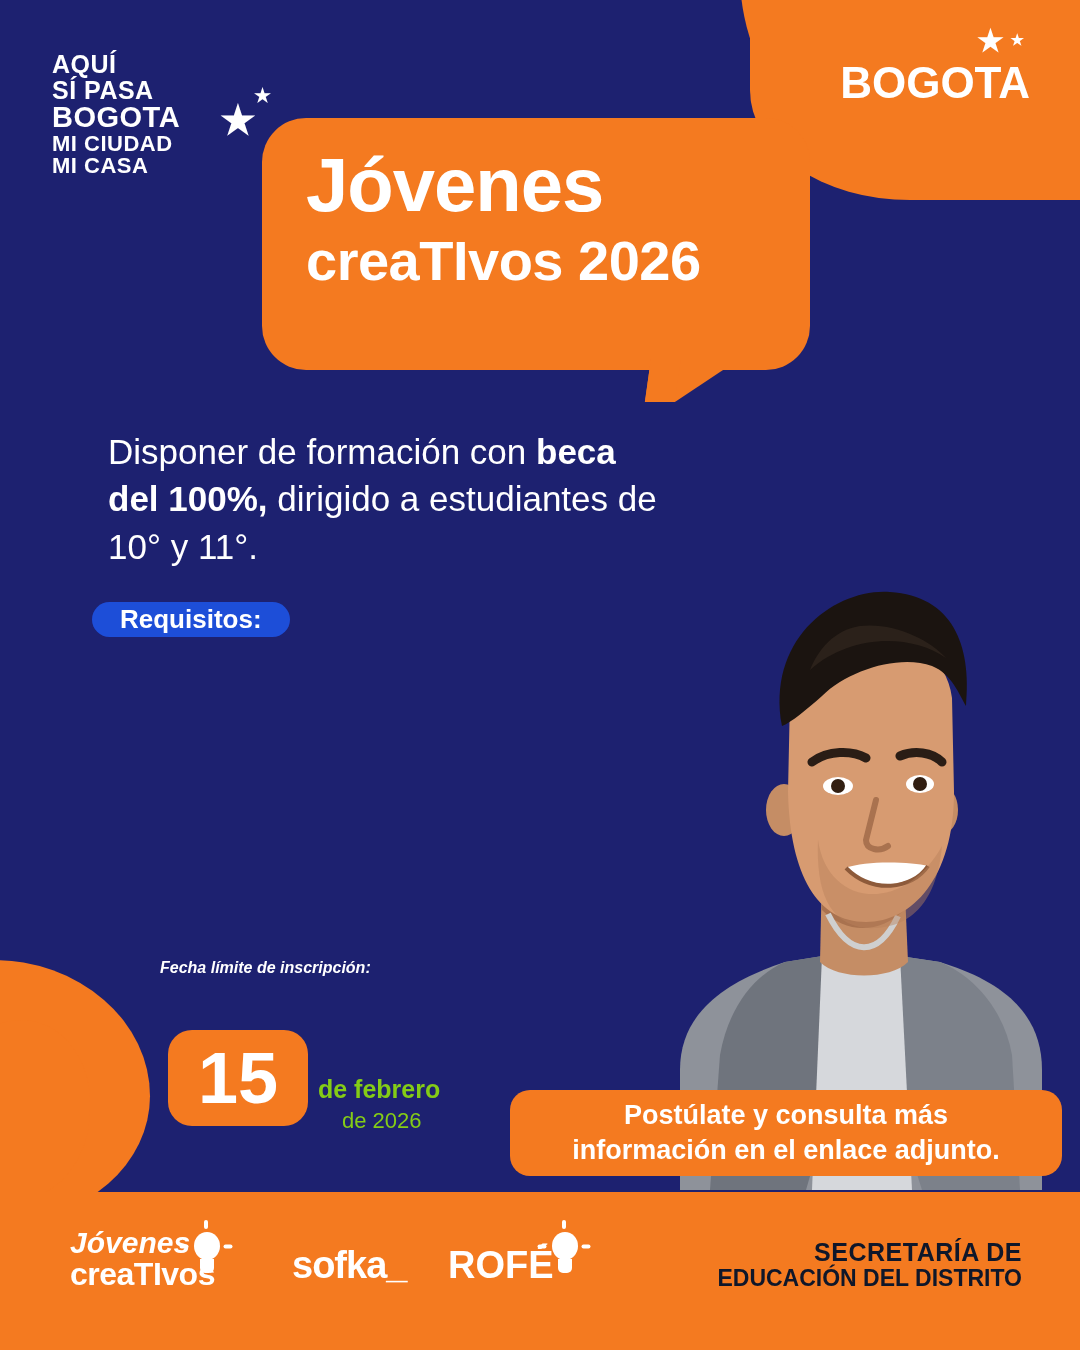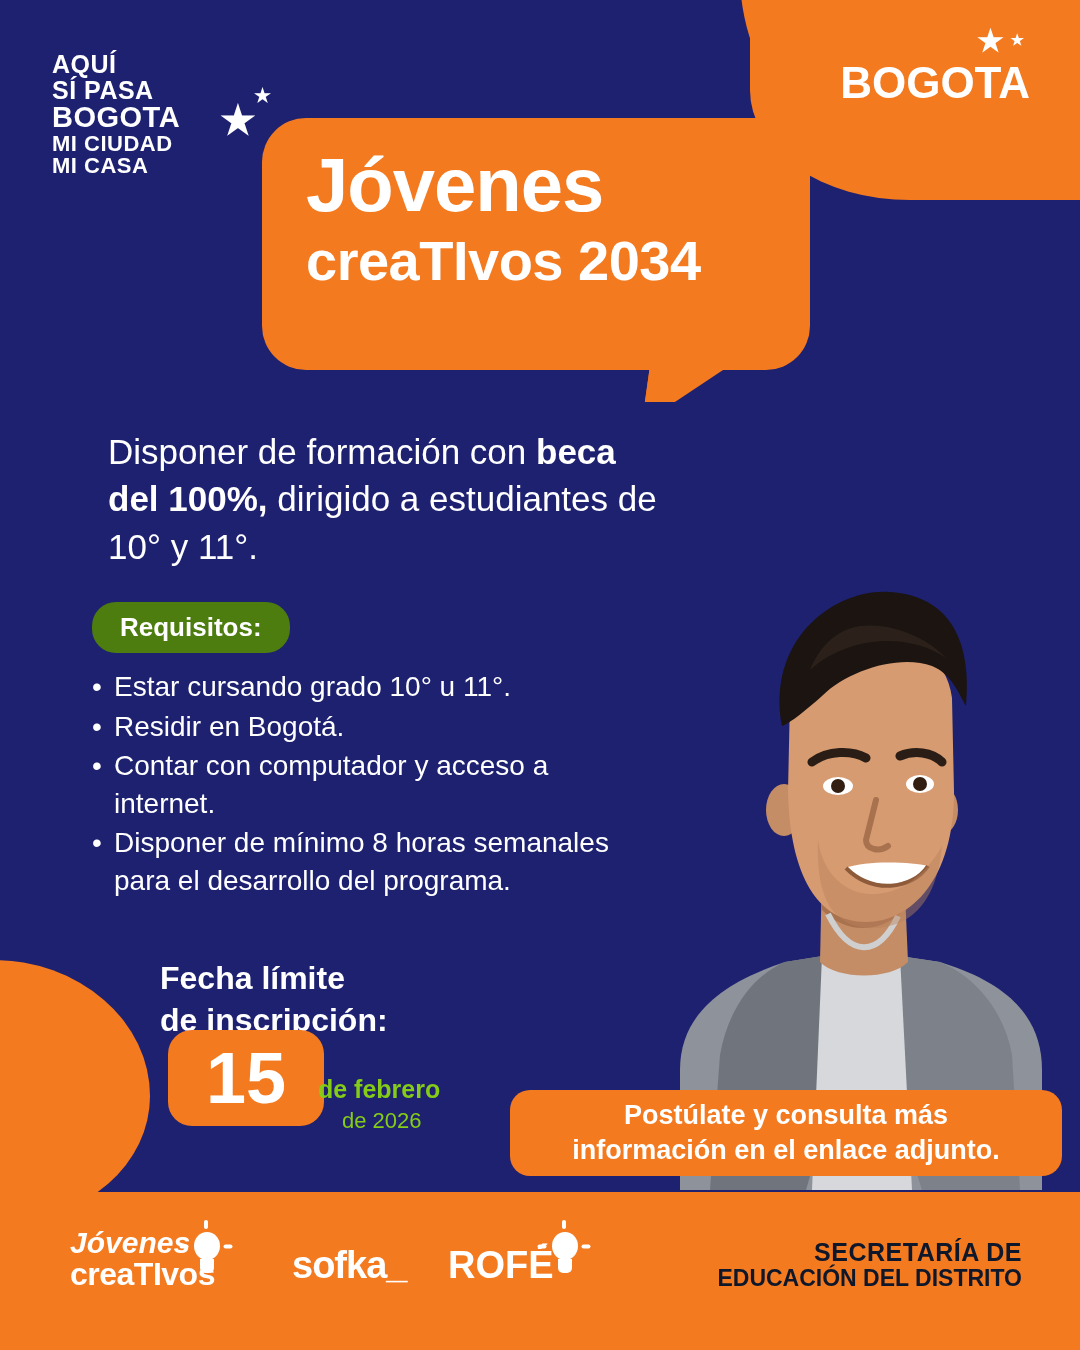--- a/index.html
+++ b/index.html
@@ -108,25 +108,25 @@
     width: 560px;
     color: #ffffff;
     font-size: 35px;
     line-height: 1.35;
   }
   .intro b { font-weight: bold; }
 
   
   .req-pill {
     position: absolute; left: 92px; top: 602px;
-    background: #4d7c0f;
+    background: #1d4ed8;
     color: #ffffff;
     font-weight: bold;
     font-size: 26px;
-    padding: 10px 28px;
+    padding: 2px 28px;
     border-radius: 24px;
   }
 
   
   .bullets {
     position: absolute; left: 92px; top: 668px;
     width: 520px;
     color: #ffffff;
     font-size: 28px;
     line-height: 1.34;
@@ -138,26 +138,27 @@
     margin-bottom: 2px;
   }
   .bullets li::before {
     content: "•";
     position: absolute; left: 0; top: 0;
   }
 
   
   .deadline-label {
     position: absolute; left: 160px; top: 958px;
-    color: #ffffff; font-weight: bold; font-size: 32px; line-height: 1.3;
+    color: #ffffff; font-weight: bold; font-size: 16px; line-height: 1.3;
     width: 230px;
+    font-style: italic;
   }
   .date-box {
     position: absolute; left: 168px; top: 1030px;
-    width: 156px; height: 96px;
+    width: 140px; height: 96px;
     background: #f47a20;
     border-radius: 24px;
     display: flex; align-items: center; justify-content: center;
   }
   .date-box .day {
     color: #ffffff; font-weight: bold; font-size: 72px; line-height: 1;
   }
   .date-right {
     position: absolute; left: 318px; top: 1062px;
     color: #84cc16;
@@ -256,36 +257,30 @@
   </div>
 
   <div class="logo-bogota-top">
     <span>BOGOTA</span>
     <span class="star mini-star">★</span>
     <span class="star mini-star2">★</span>
   </div>
 
   <div class="title-bubble">
     <div class="t1">Jóvenes</div>
-    <div class="t2">creaTIvos 2034</div>
+    <div class="t2">creaTIvos 2026</div>
   </div>
   <div class="bubble-tail"></div>
 
   <div class="intro">
     <span>Disponer de formación con </span><b>beca del 100%,</b><span> dirigido a estudiantes de 10° y 11°.</span>
   </div>
 
   <div class="req-pill">Requisitos:</div>
 
-  <ul class="bullets">
-    <li>Estar cursando grado 10° u 11°.</li>
-    <li>Residir en Bogotá.</li>
-    <li>Contar con computador y acceso a internet.</li>
-    <li>Disponer de mínimo 8 horas semanales para el desarrollo del programa.</li>
-  </ul>
 
   <div class="deadline-label">Fecha límite de inscripción:</div>
   <div class="date-box">
     <span class="day">15</span>
   </div>
   <div class="date-right">
     <div class="m">de febrero</div>
     <div class="y">de 2026</div>
   </div>
 

